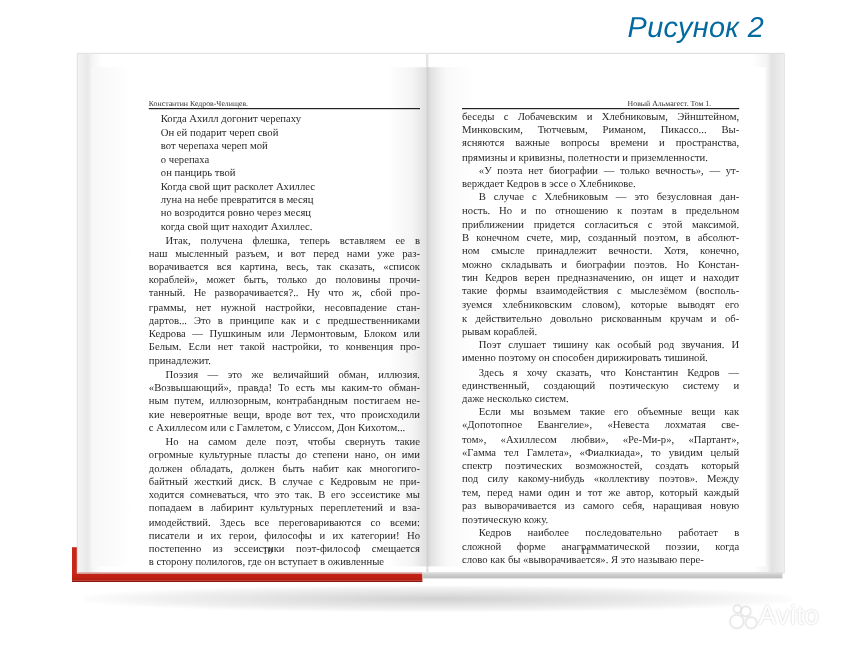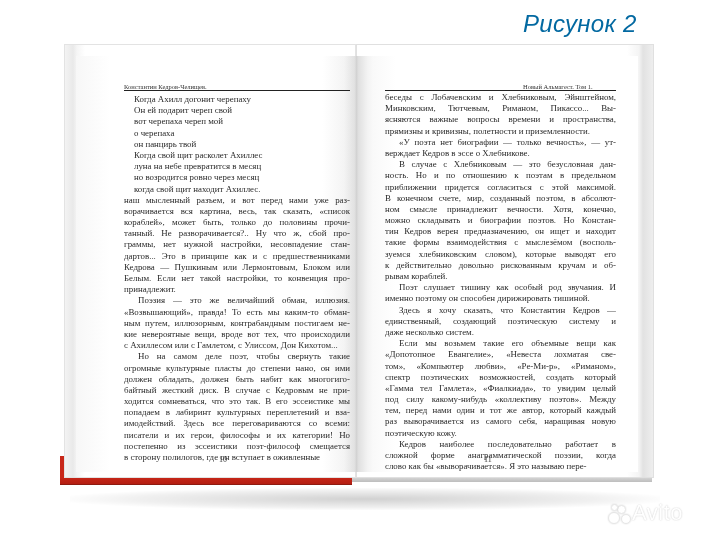--- a/index.html
+++ b/index.html
@@ -130,20 +130,21 @@
 <div class="text left" id="left-text">
     <span class="line verse">Когда Ахилл догонит черепаху</span>
     <span class="line verse">Он ей подарит череп свой</span>
     <span class="line verse">вот черепаха череп мой</span>
     <span class="line verse">о черепаха</span>
     <span class="line verse">он панцирь твой</span>
     <span class="line verse">Когда свой щит расколет Ахиллес</span>
     <span class="line verse">луна на небе превратится в месяц</span>
     <span class="line verse">но возродится ровно через месяц</span>
     <span class="line verse">когда свой щит находит Ахиллес.</span>
+    <span class="line indent justify">Итак, получена флешка, теперь вставляем ее в</span>
     <span class="line justify">наш мысленный разъем, и вот перед нами уже раз-</span>
     <span class="line justify">ворачивается вся картина, весь, так сказать, «список</span>
     <span class="line justify">кораблей», может быть, только до половины прочи-</span>
     <span class="line justify">танный. Не разворачивается?.. Ну что ж, сбой про-</span>
     <span class="line justify">граммы, нет нужной настройки, несовпадение стан-</span>
     <span class="line justify">дартов... Это в принципе как и с предшественниками</span>
     <span class="line justify">Кедрова — Пушкиным или Лермонтовым, Блоком или</span>
     <span class="line justify">Белым. Если нет такой настройки, то конвенция про-</span>
     <span class="line ">принадлежит.</span>
     <span class="line indent justify">Поэзия — это же величайший обман, иллюзия.</span>
@@ -180,23 +181,23 @@
     <span class="line justify">зуемся хлебниковским словом), которые выводят его</span>
     <span class="line justify">к действительно довольно рискованным кручам и об-</span>
     <span class="line ">рывам кораблей.</span>
     <span class="line indent justify">Поэт слушает тишину как особый род звучания. И</span>
     <span class="line ">именно поэтому он способен дирижировать тишиной.</span>
     <span class="line indent justify">Здесь я хочу сказать, что Константин Кедров —</span>
     <span class="line justify">единственный, создающий поэтическую систему и</span>
     <span class="line ">даже несколько систем.</span>
     <span class="line indent justify">Если мы возьмем такие его объемные вещи как</span>
     <span class="line justify">«Допотопное Евангелие», «Невеста лохматая све-</span>
-    <span class="line justify">том», «Компьютер любви», «Ре-Ми-р», «Риманом»,</span>
+    <span class="line justify">том», «Ахиллесом любви», «Ре-Ми-р», «Партант»,</span>
+    <span class="line justify">«Гамма тел Гамлета», «Фиалкиада», то увидим целый</span>
     <span class="line justify">спектр поэтических возможностей, создать который</span>
-    <span class="line justify">«Гамма тел Гамлета», «Фиалкиада», то увидим целый</span>
     <span class="line justify">под силу какому-нибудь «коллективу поэтов». Между</span>
     <span class="line justify">тем, перед нами один и тот же автор, который каждый</span>
     <span class="line justify">раз выворачивается из самого себя, наращивая новую</span>
     <span class="line ">поэтическую кожу.</span>
     <span class="line indent justify">Кедров наиболее последовательно работает в</span>
     <span class="line justify">сложной форме анаграмматической поэзии, когда</span>
     <span class="line ">слово как бы «выворачивается». Я это называю пере-</span>
   </div>
 
 <div class="page-num left">10</div>

